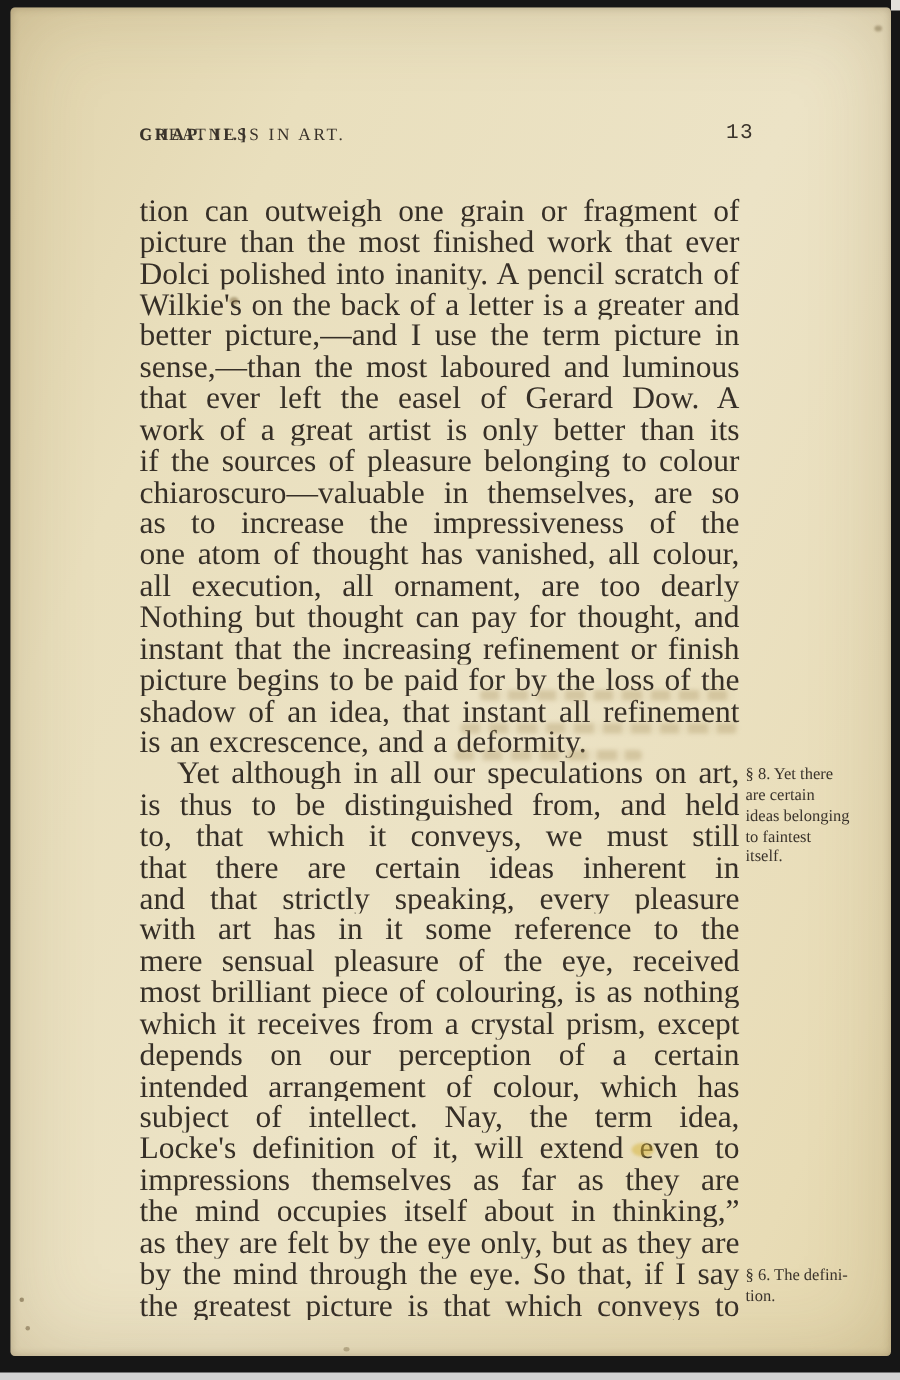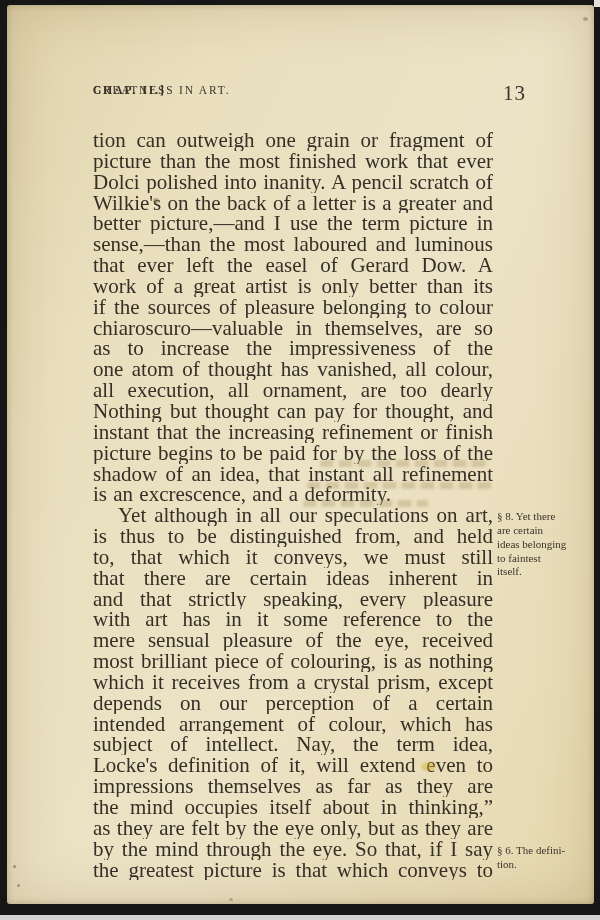--- a/index.html
+++ b/index.html
@@ -28,22 +28,22 @@
   }
   .chapter{
     position:absolute;left:0;top:3px;
     font-size:11.5px;letter-spacing:2px;font-weight:bold;
   }
   .runtitle{
     position:absolute;left:0;right:0;top:3px;text-align:left;
     font-size:11.5px;letter-spacing:1.8px;
   }
   .pagenum{
-    position:absolute;left:496px;top:76px;
-    font-size:21px;color:#3a332b;letter-spacing:1px;
+    position:absolute;left:477px;top:76px;
+    font-size:14px;color:#3a332b;letter-spacing:1px;font-family:Liberation Mono, monospace;
   }
   .text-col{
     position:absolute;left:86px;top:125px;width:400px;
     color:#362f27;
     font-size:21px;
   }
   .line{
     height:20.85px;line-height:20.85px;overflow:hidden;
     text-align:justify;text-align-last:justify;
     word-spacing:1px;

